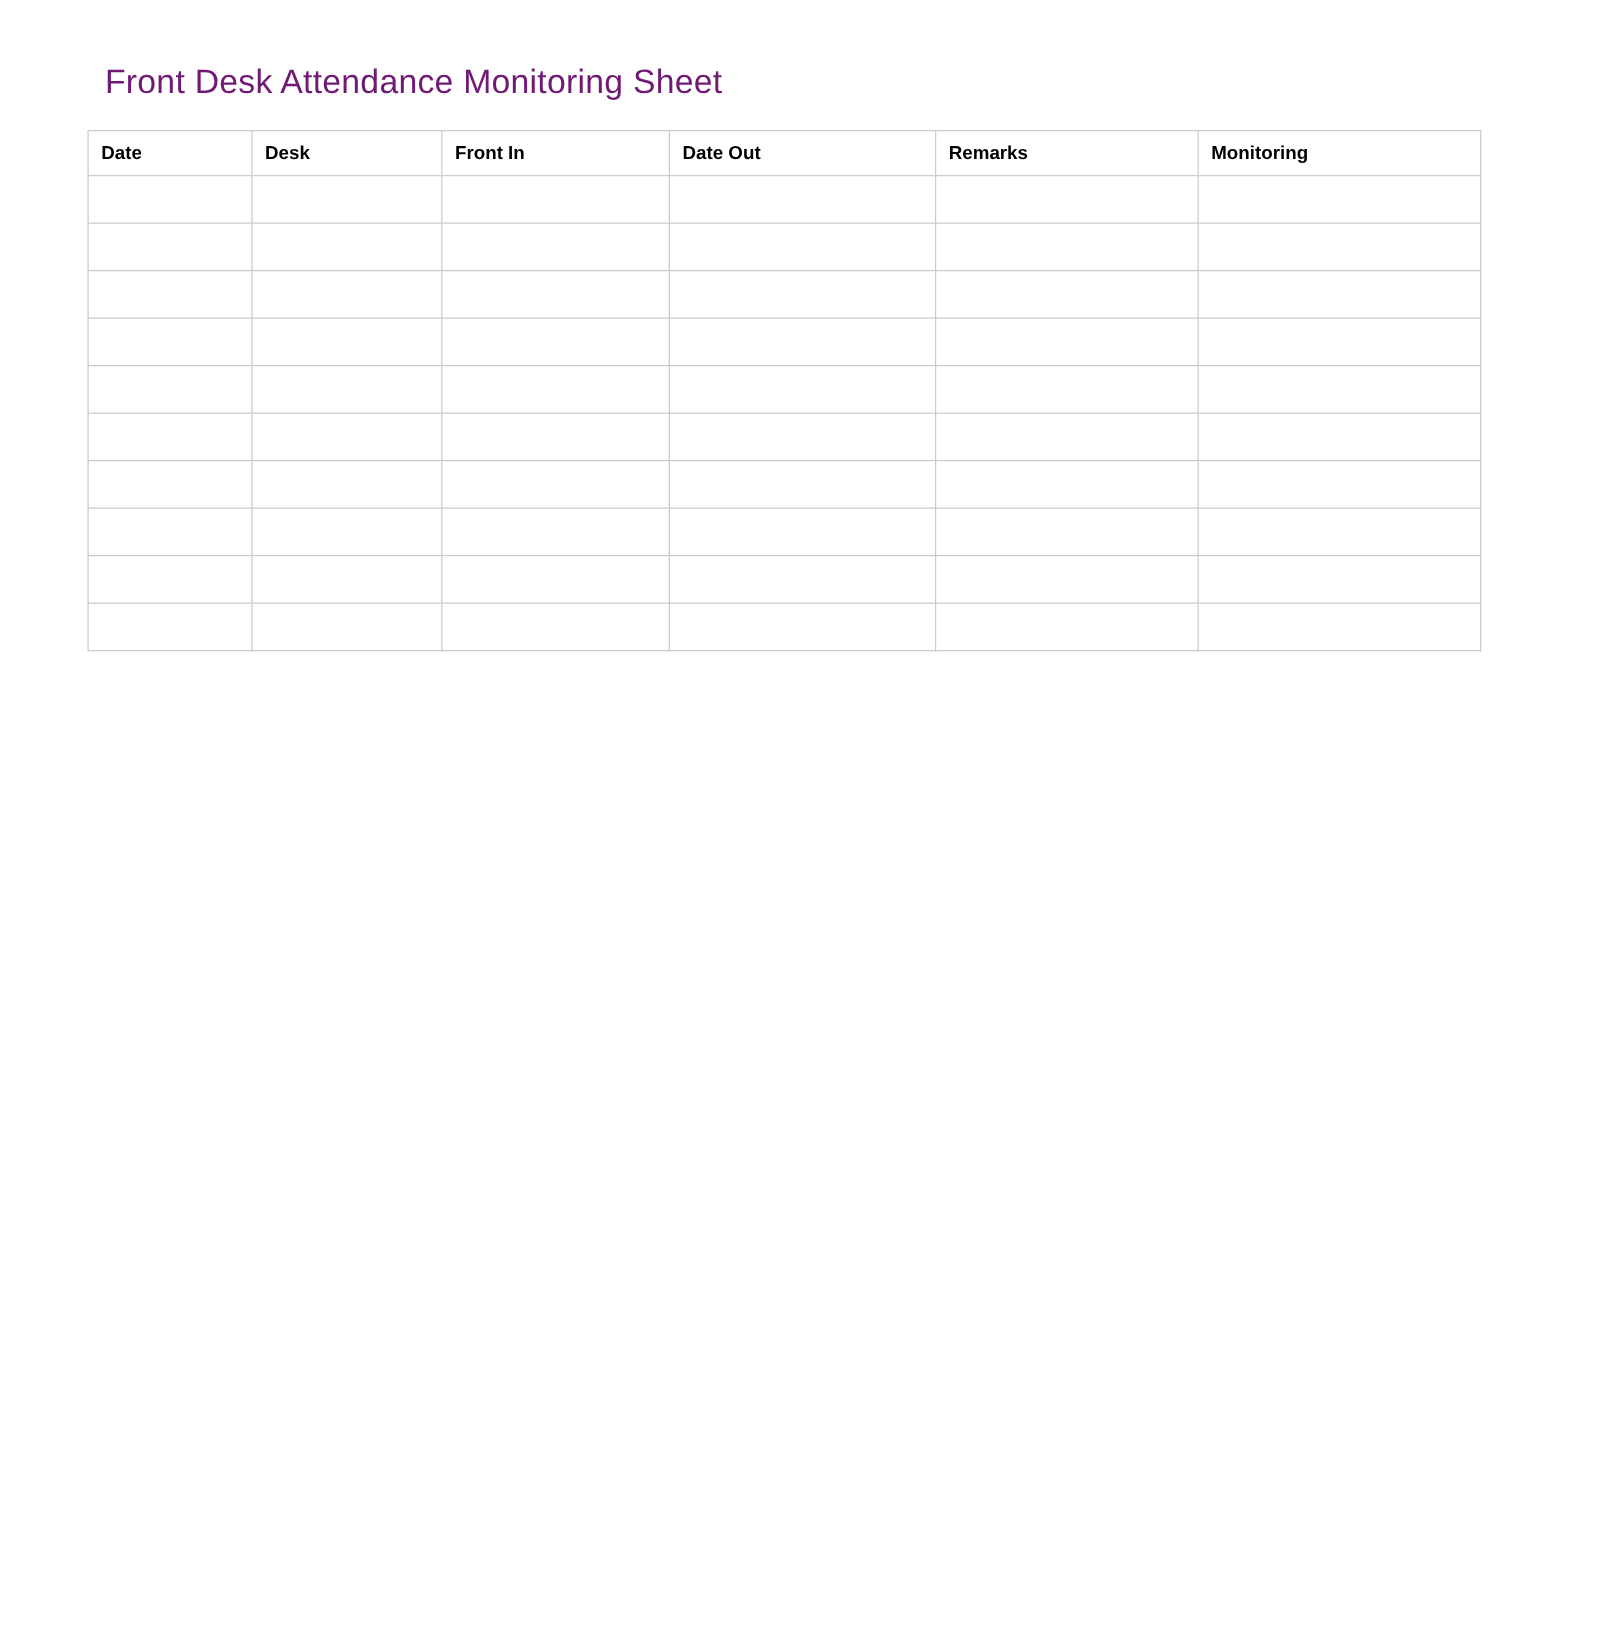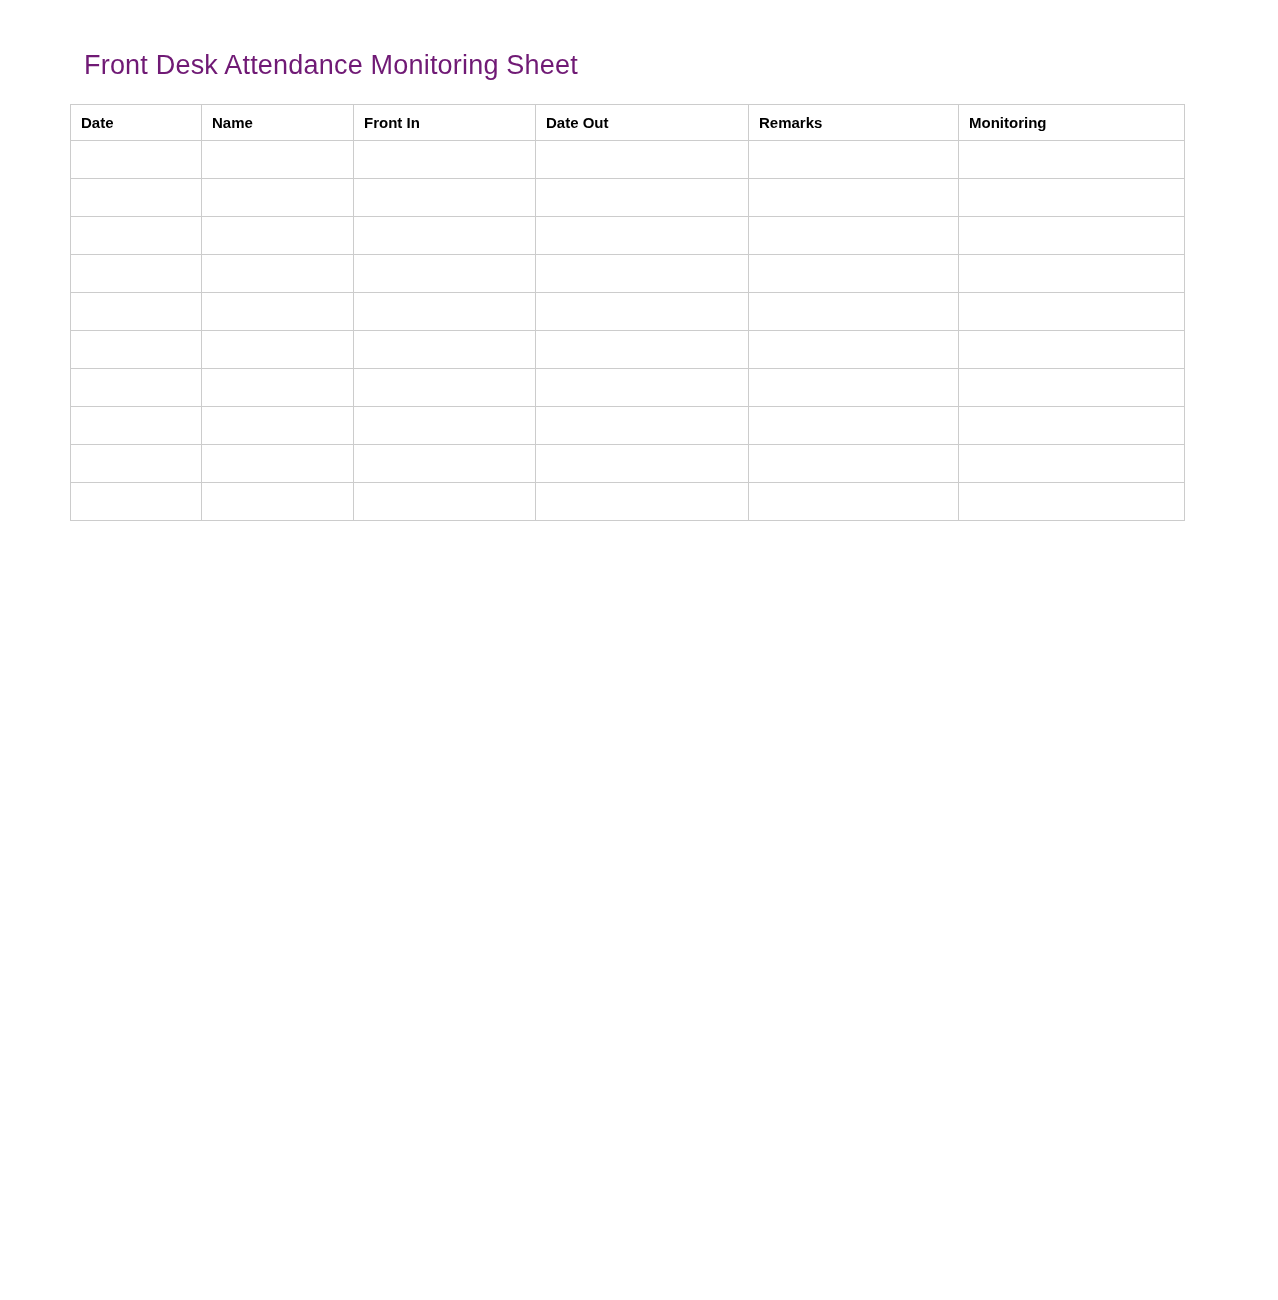--- a/index.html
+++ b/index.html
@@ -74,21 +74,21 @@
         <col style="width: 131px;">
         <col style="width: 152px;">
         <col style="width: 182px;">
         <col style="width: 213px;">
         <col style="width: 210px;">
         <col style="width: 226px;">
       </colgroup>
     <thead>
       <tr>
         <th>Date</th>
-        <th>Name</th>
+        <th>Desk</th>
         <th>Front In</th>
         <th>Date Out</th>
         <th>Remarks</th>
         <th>Monitoring</th>
       </tr>
     </thead>
     <tbody>
         <tr>
           <td></td>
           <td></td>

